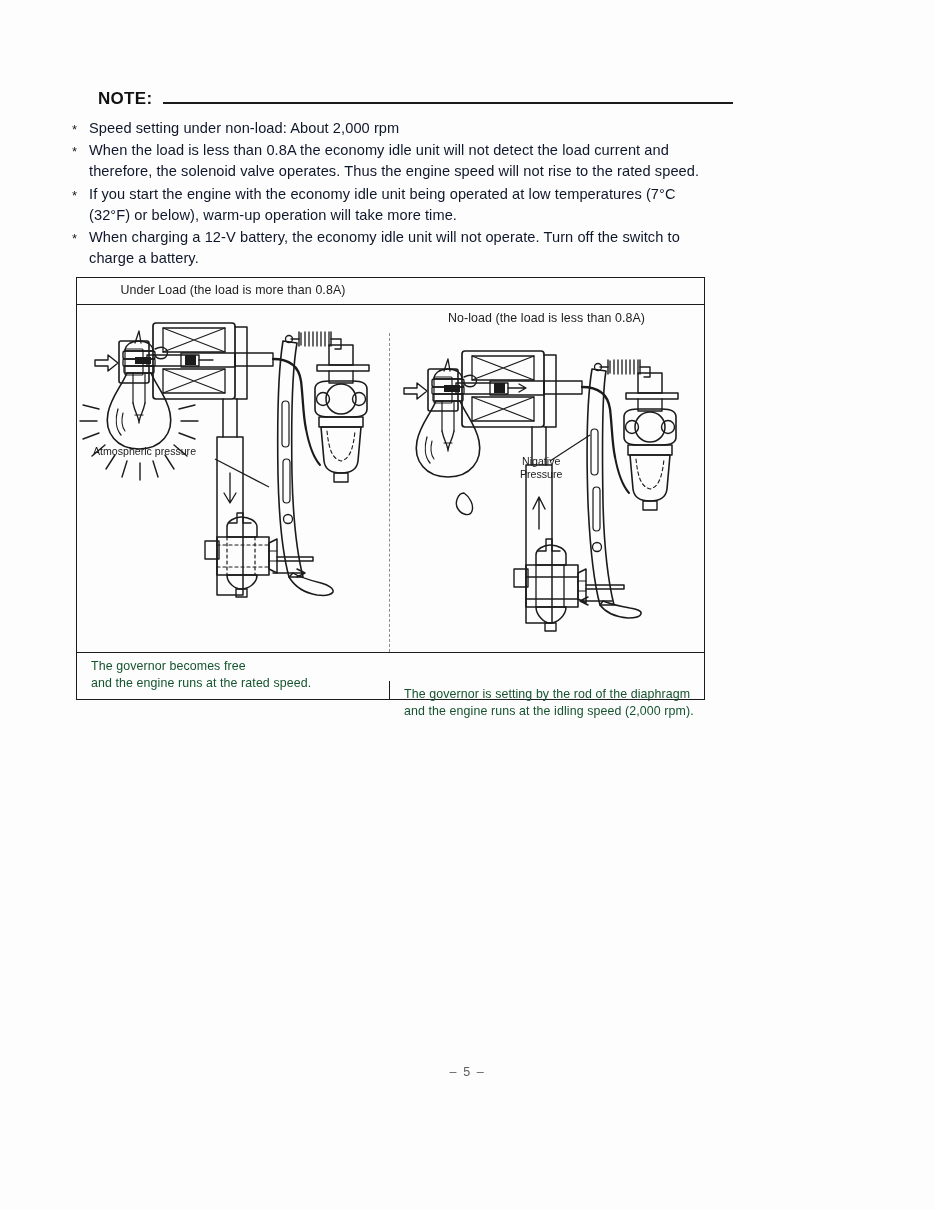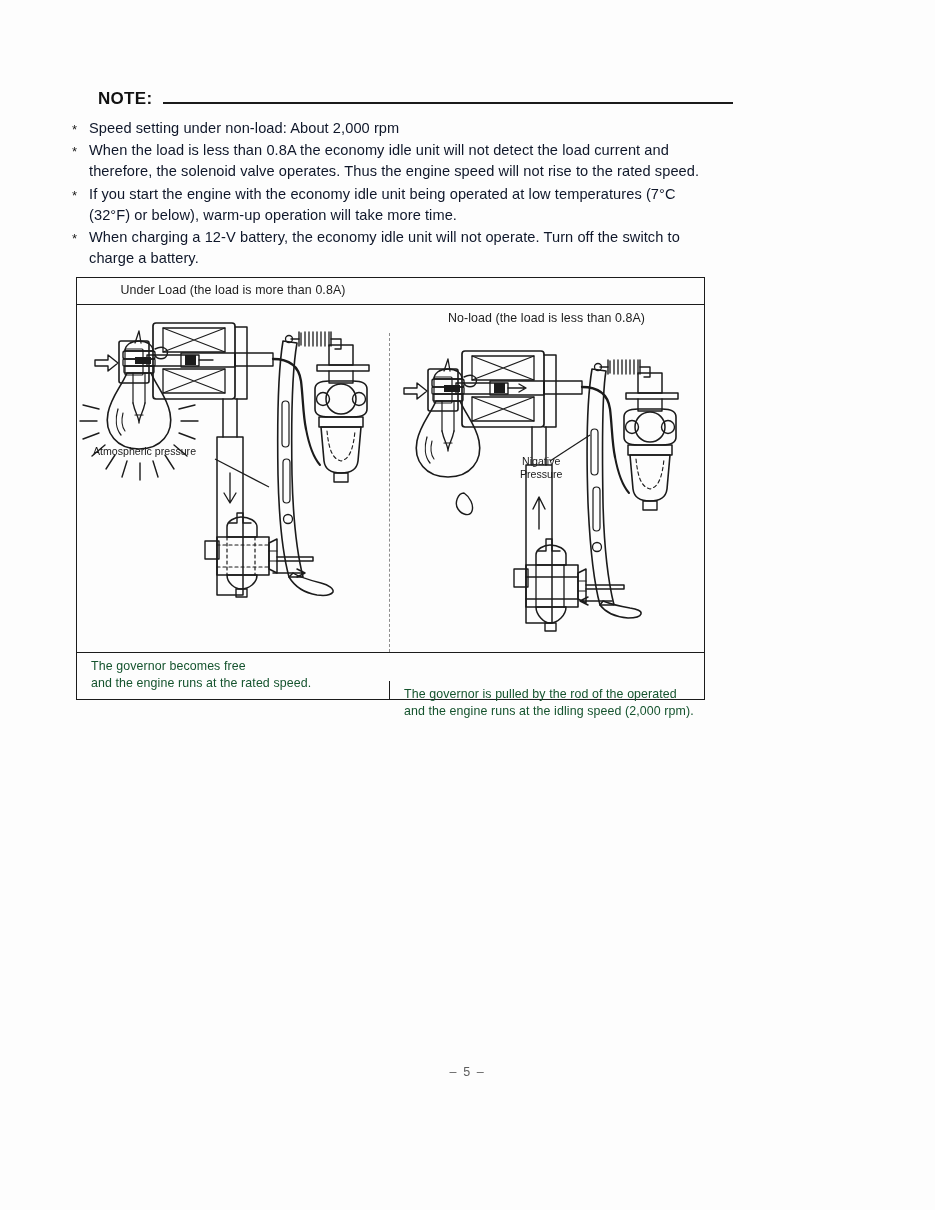--- a/index.html
+++ b/index.html
@@ -449,21 +449,21 @@
 
     <div class="cmp-row-foot">
       <div class="cell left">
         <div class="caption">
           <span class="ln">The governor becomes free</span>
           <span class="ln">and the engine runs at the rated speed.</span>
         </div>
       </div>
       <div class="cell right">
         <div class="caption">
-          <span class="ln">The governor is pulled by the rod of the operated</span>
+          <span class="ln">The governor is setting by the rod of the diaphragm</span>
           <span class="ln">and the engine runs at the idling speed (2,000 rpm).</span>
         </div>
       </div>
     </div>
   </div>
 
   <div class="page-num">– 5 –</div>
 
 </div>
 

